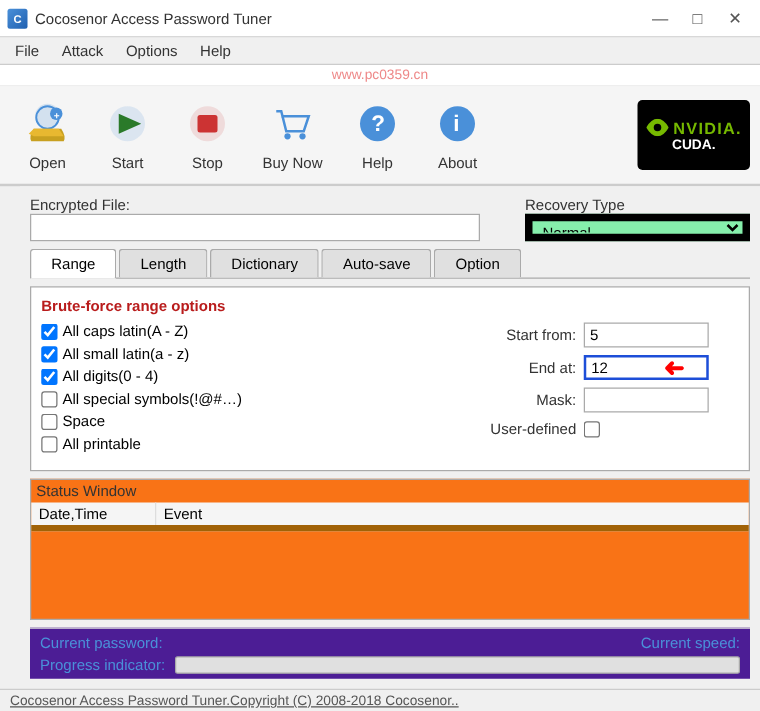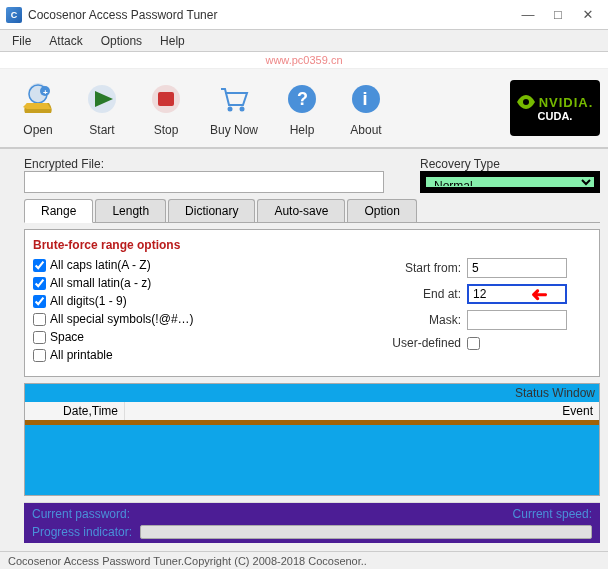--- a/index.html
+++ b/index.html
@@ -220,24 +220,23 @@
     .small-input.highlighted {
       border: 2px solid #1d4ed8;
     }
     .tab-inner {
       display: flex;
       gap: 10px;
     }
     .left-checks { flex: 1; }
     .right-fields { min-width: 200px; }
     .status-window {
-      background: #0ea5e9;
+      background: #f97316;
       border: 1px solid #aaa;
       margin-bottom: 6px;
-      text-align: right;
     }
     .status-title {
       font-size: 12px;
       color: #333;
       padding: 2px 4px;
       font-weight: normal;
     }
     .status-header {
       display: flex;
       background: #f5f5f5;
@@ -282,20 +281,21 @@
       background: #4a90d9;
       width: 0%;
       border-radius: 2px;
     }
     .footer-bar {
       background: #f0f0f0;
       border-top: 1px solid #ccc;
       padding: 3px 8px;
       font-size: 11px;
       color: #555;
+      text-decoration: underline;
     }
     .user-defined-row {
       display: flex;
       align-items: center;
       gap: 6px;
     }
   </style>
 </head>
 <body>
 
@@ -435,21 +435,21 @@
           <div class="checkbox-row">
             <input type="checkbox" checked="" style="">
             <span>All caps latin(A - Z)</span>
           </div>
           <div class="checkbox-row">
             <input type="checkbox" checked="" style="">
             <span>All small latin(a - z)</span>
           </div>
           <div class="checkbox-row">
             <input type="checkbox" checked="" style="">
-            <span>All digits(1 - 9)</span>
+            <span>All digits(0 - 4)</span>
           </div>
           <div class="checkbox-row">
             <input type="checkbox" style="">
             <span>All special symbols(!@#…)</span>
           </div>
           <div class="checkbox-row">
             <input type="checkbox" style="">
             <span>Space</span>
           </div>
           <div class="checkbox-row">

